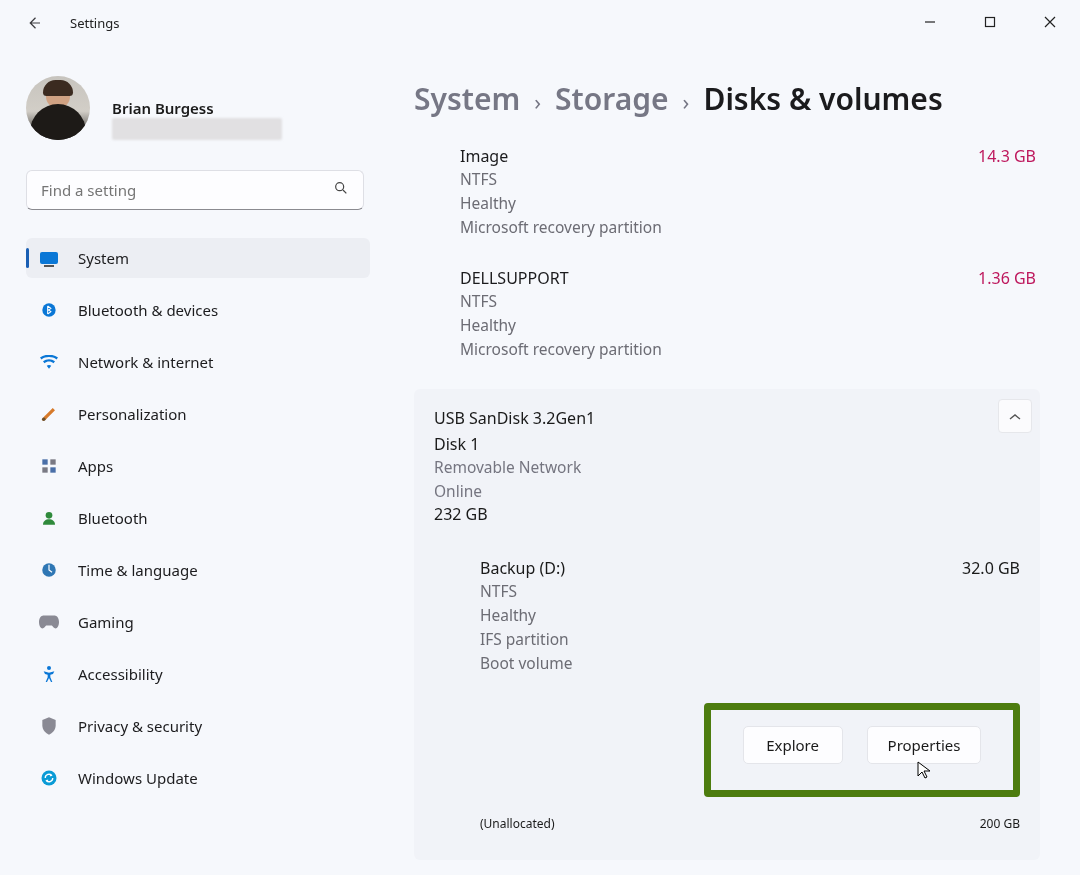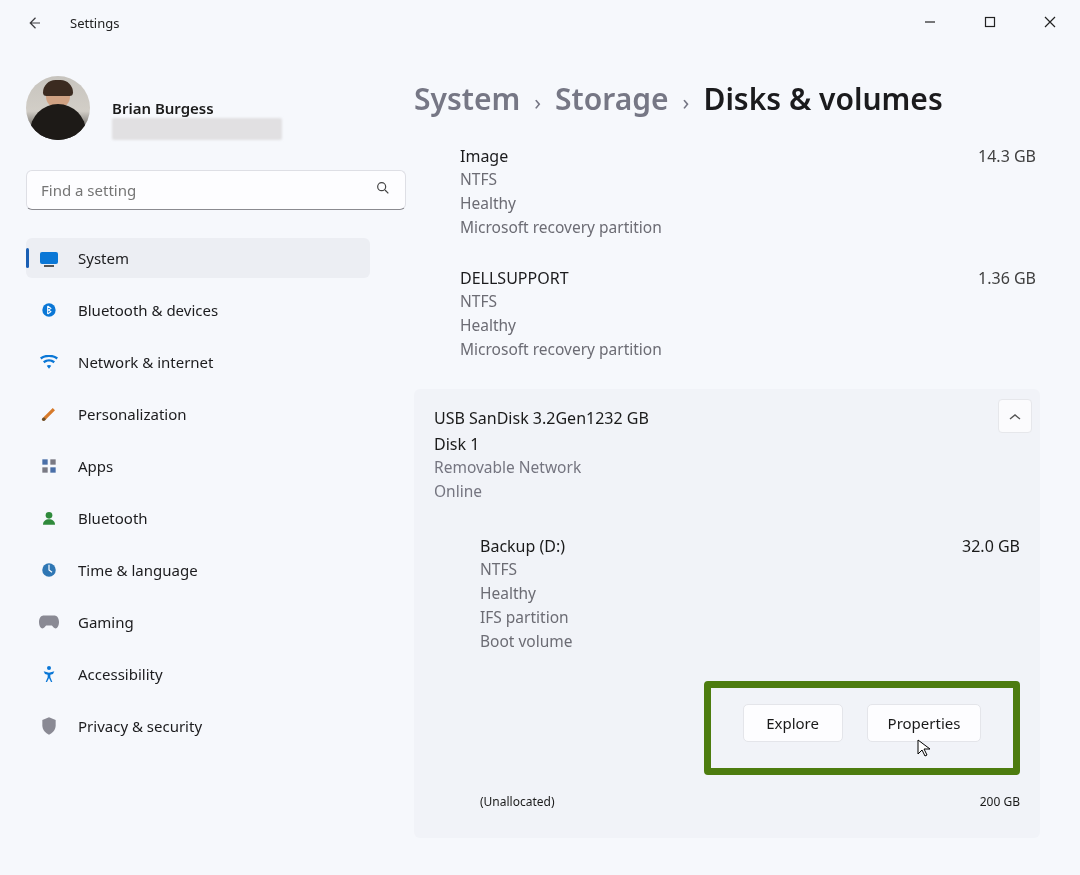--- a/index.html
+++ b/index.html
@@ -90,21 +90,21 @@
   .user-name { font-size: 15px; font-weight: 600; }
   .user-sub {
     width: 170px; height: 22px;
     background: #e1e0e2;
     border-radius: 2px;
     filter: blur(1px);
   }
 
   
   .search {
-    width: 380px; height: 40px;
+    width: 338px; height: 40px;
     background: #fdfdff;
     border: 1px solid #dedfe5;
     border-bottom: 1.5px solid #8a8a90;
     border-radius: 6px;
     display: flex; align-items: center;
     padding: 0 14px;
     margin-bottom: 28px;
   }
   .search input {
     flex: 1; border: none; outline: none; background: transparent;
@@ -155,32 +155,32 @@
   
   .vol {
     padding-left: 46px;
     margin-bottom: 28px;
   }
   .vol .v-head {
     display: flex; justify-content: space-between;
     font-size: 16px;
   }
   .vol .v-title { color: #1b1b1d; }
-  .vol .v-size  { color: #404040; padding-right: 4px; }
+  .vol .v-size  { color: #be185d; padding-right: 4px; }
   .vol .v-meta  { font-size: 15.5px; color: #6c6c74; line-height: 1.55; }
 
   
   .disk-card {
     background: #f1f3f8;
     border-radius: 6px;
     padding: 18px 20px 28px 20px;
     position: relative;
   }
   .disk-header {
-    display: flex; align-items: flex-start;
+    display: flex; justify-content: space-between; align-items: flex-start; flex-direction: column;
   }
   .disk-name { font-size: 16px; }
   .disk-id   { font-size: 16px; margin-top: 4px; }
   .disk-meta { font-size: 15.5px; color: #757580; line-height: 1.55; }
   .disk-size { font-size: 16px; margin-right: 14px; }
   .expander  {
     width: 34px; height: 34px;
     background: #fbfbfd;
     border: 1px solid #e6e7eb;
     border-radius: 4px;
@@ -366,20 +366,30 @@
       <span>Accessibility</span>
     </div>
     <div class="nav-item">
       <span class="nav-icon i-gray">
         <svg width="16" height="18" viewBox="0 0 24 26" fill="#8a8a94">
             <path d="M12 0l10 4v8c0 7-5 12-10 14C7 24 2 19 2 12V4l10-4z"></path>
           </svg>
       </span>
       <span>Privacy &amp; security</span>
     </div>
+    <div class="nav-item">
+      <span class="nav-icon">
+        <svg width="18" height="18" viewBox="0 0 24 24">
+            <circle cx="12" cy="12" r="10" fill="#0a9bd6"></circle>
+            <path d="M7 12a5 5 0 019-3M17 12a5 5 0 01-9 3" stroke="#fff" stroke-width="1.8" fill="none"></path>
+            <path d="M14 6l2 3-3 1M10 18l-2-3 3-1" fill="#fff"></path>
+          </svg>
+      </span>
+      <span>Windows Update</span>
+    </div>
   </div>
 
   <div class="main">
 
     <div class="breadcrumb">
       <span class="bc-link">System</span>
       <span class="bc-sep">›</span>
       <span class="bc-link">Storage</span>
       <span class="bc-sep">›</span>
       <span class="bc-current">Disks &amp; volumes</span>

